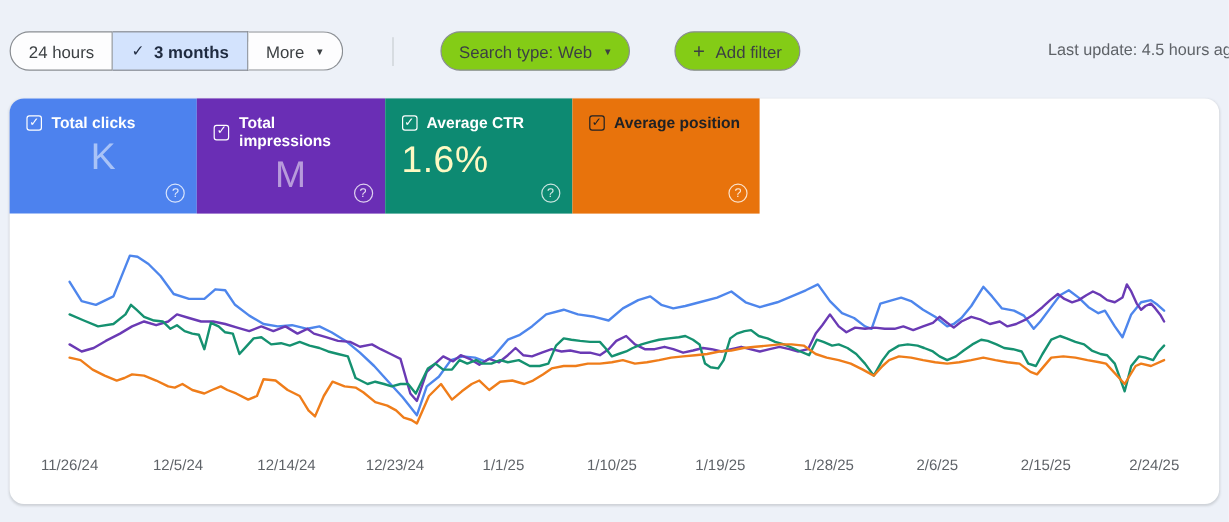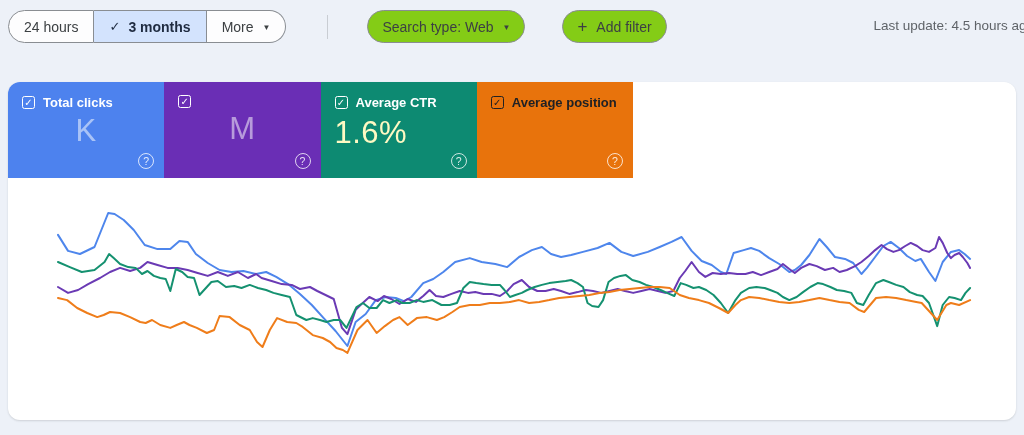--- a/index.html
+++ b/index.html
@@ -5,21 +5,21 @@
   * { margin:0; padding:0; box-sizing:border-box; }
   html,body { width:1024px; height:435px; overflow:hidden; }
   body {
     background:#edf1f8;
     font-family:"Liberation Sans","DejaVu Sans",sans-serif;
     position:relative;
     color:#3c4043;
   }
 
   
-  .toolbar { position:absolute; top:10px; left:8px; right:0; height:33px; display:flex; align-items:center;gap:27px; }
+  .toolbar { position:absolute; top:26px; left:8px; right:0; height:33px; display:flex; align-items:center;gap:27px; }
   .seg-group { display:flex; height:33px; }
   .seg-btn {
     background:#fdfdfe; border:1px solid #898d92; border-left-width:0;
     display:flex; align-items:center; padding:0 15px; font-size:14px; color:#3c4043;
     cursor:pointer; white-space:nowrap;
   }
   .seg-btn:first-child { border-left-width:1px; border-radius:17px 0 0 17px; }
   .seg-btn.more { border-radius:0 17px 17px 0; gap:9px; }
   .seg-btn.selected { background:#d3e3fd; color:#1f2b40; font-weight:700; gap:8px; }
   .check-glyph { font-size:13px; font-weight:400; }
@@ -103,20 +103,21 @@
         <div class="card-title">
           <span class="cbx">✓</span>
           <span>Total clicks</span>
         </div>
         <div class="card-value ghost">K</div>
         <span class="help-icon">?</span>
       </div>
       <div class="card" style="background: rgb(106, 46, 181); color: rgb(255, 255, 255);">
         <div class="card-title">
           <span class="cbx">✓</span>
+          <span>Total impressions</span>
         </div>
         <div class="card-value ghost">M</div>
         <span class="help-icon">?</span>
       </div>
       <div class="card" style="background: rgb(13, 138, 114); color: rgb(255, 255, 255);">
         <div class="card-title">
           <span class="cbx">✓</span>
           <span>Average CTR</span>
         </div>
         <div class="card-value plain">1.6%</div>
@@ -131,13 +132,26 @@
       </div>
     </div>
   <div class="chart-wrap">
     <svg id="chart-svg" viewBox="0 0 1000 170" preserveAspectRatio="none">
         <polyline points="0.0,39.9 11.0,55.9 24.0,59.0 40.0,52.0 55.0,18.0 62.0,19.0 72.0,25.0 83.0,35.0 95.0,50.0 109.0,54.1 123.0,54.1 133.0,46.1 142.0,46.9 151.0,59.0 164.0,68.0 177.0,75.0 190.0,77.0 203.0,76.0 217.0,79.0 228.0,77.0 239.0,81.9 252.0,89.1 265.0,98.9 278.0,110.0 291.0,123.1 304.0,136.0 317.0,151.0 326.0,127.0 337.0,119.0 348.0,105.1 359.0,102.0 370.0,103.0 379.0,106.1 387.0,102.0 400.0,88.1 411.0,84.0 422.0,77.0 435.0,67.0 451.0,63.1 464.0,67.0 479.0,69.0 492.0,72.1 505.0,62.0 519.0,55.1 530.0,52.0 540.0,59.0 551.0,62.0 562.0,60.0 575.0,56.9 591.0,53.0 604.0,47.9 617.0,56.9 630.0,61.0 646.0,56.9 659.0,52.0 672.0,46.9 683.0,42.0 694.0,55.9 705.0,66.0 716.0,70.0 726.0,77.0 732.0,79.0 740.0,58.0 751.0,55.1 759.0,53.0 768.0,55.9 779.0,63.1 790.0,69.0 801.0,77.0 807.0,75.0 814.0,70.0 823.0,60.0 834.0,44.0 842.0,52.0 851.0,62.0 862.0,63.9 871.0,68.0 880.0,79.0 886.0,72.9 895.0,62.0 904.0,51.0 912.0,46.9 921.0,53.0 930.0,61.0 939.0,66.0 945.0,63.9 954.0,77.0 961.0,86.0 969.0,67.0 978.0,56.9 987.0,55.1 993.0,59.0 999.0,63.9" fill="none" stroke="#4e86ec" stroke-width="2" stroke-linejoin="round" stroke-linecap="round" vector-effect="non-scaling-stroke"></polyline>
         <polyline points="0.0,92.0 11.0,97.9 22.0,95.0 33.0,89.1 46.0,83.0 57.0,77.0 68.0,72.9 79.0,76.0 90.0,72.9 98.0,67.0 109.0,70.0 120.0,72.9 131.0,72.9 142.0,75.0 153.0,78.0 164.0,80.9 175.0,77.0 186.0,80.9 197.0,77.0 208.0,83.0 217.0,79.0 223.0,83.0 234.0,86.0 245.0,89.1 256.0,89.9 265.0,94.0 276.0,92.0 284.0,96.0 293.0,100.0 302.0,104.0 311.0,132.9 317.0,139.1 326.0,114.9 335.0,106.9 341.0,102.0 350.0,106.1 357.0,101.0 365.0,104.0 374.0,109.0 383.0,104.0 392.0,106.9 400.0,101.0 407.0,95.0 414.0,101.0 422.0,102.0 431.0,98.9 440.0,96.0 449.0,97.9 457.0,97.1 466.0,98.9 475.0,98.9 484.0,101.0 492.0,96.0 499.0,89.1 508.0,85.0 516.0,92.0 525.0,96.0 534.0,96.0 543.0,94.0 551.0,96.0 560.0,98.9 569.0,97.1 578.0,95.0 586.0,96.0 595.0,97.9 604.0,96.0 613.0,94.0 621.0,96.0 630.0,97.9 639.0,96.0 648.0,94.0 657.0,96.0 665.0,97.9 674.0,96.0 681.0,83.0 687.0,76.0 694.0,67.0 702.0,77.0 709.0,81.9 717.0,78.0 726.0,79.0 735.0,78.0 744.0,79.0 753.0,79.0 761.0,77.0 770.0,80.1 779.0,77.0 788.0,74.0 794.0,69.0 801.0,74.0 807.0,78.0 814.0,72.9 823.0,69.0 831.0,71.1 840.0,75.0 849.0,72.9 856.0,77.0 864.0,75.0 873.0,71.1 880.0,67.0 888.0,61.0 895.0,55.1 902.0,50.0 908.0,54.1 915.0,56.9 921.0,55.1 928.0,51.0 934.0,47.9 941.0,51.0 947.0,55.1 954.0,56.9 961.0,53.0 965.0,42.0 969.0,47.9 974.0,58.0 978.0,63.1 982.0,60.0 987.0,58.0 991.0,62.0 996.0,68.0 999.0,72.9" fill="none" stroke="#6a3ab4" stroke-width="2" stroke-linejoin="round" stroke-linecap="round" vector-effect="non-scaling-stroke"></polyline>
         <polyline points="0.0,67.0 13.0,72.1 26.0,77.0 40.0,75.0 51.0,67.0 56.0,59.0 61.0,63.1 68.0,69.0 77.0,72.1 85.0,72.9 92.0,79.0 98.0,76.0 105.0,80.9 112.0,83.0 118.0,84.0 123.0,96.0 129.0,74.0 136.0,77.0 142.0,81.9 149.0,83.0 155.0,100.0 162.0,93.0 168.0,87.0 175.0,86.0 184.0,92.0 193.0,91.0 201.0,93.0 210.0,89.9 219.0,93.0 228.0,95.0 236.0,97.9 245.0,100.0 254.0,102.0 261.0,120.0 272.0,125.0 279.0,123.1 287.0,125.0 294.0,127.0 302.0,125.0 309.0,125.0 316.0,132.9 327.0,112.0 334.0,108.0 341.0,113.0 349.0,113.0 356.0,105.1 363.0,108.0 371.0,105.1 377.0,108.0 385.0,108.0 393.0,105.1 400.0,106.9 410.0,105.1 420.0,110.0 429.0,110.0 437.0,108.0 444.0,93.0 451.0,87.0 458.0,88.1 466.0,89.1 475.0,89.9 484.0,89.9 489.0,95.0 495.0,102.0 501.0,100.0 508.0,97.9 514.0,95.0 522.0,92.0 530.0,89.9 538.0,88.1 547.0,87.0 556.0,86.0 562.0,85.0 569.0,88.1 575.0,92.0 580.0,108.0 585.0,111.0 592.0,112.0 597.0,105.1 603.0,87.0 609.0,83.0 616.0,80.9 622.0,80.1 629.0,85.0 637.0,87.0 644.0,89.9 652.0,92.0 660.0,95.0 667.0,97.9 675.0,101.0 682.0,88.1 688.0,89.9 696.0,93.0 702.0,92.0 710.0,95.0 718.0,100.0 726.0,108.0 734.0,118.0 742.0,105.1 748.0,97.9 757.0,93.0 765.0,92.0 774.0,93.0 780.0,95.0 788.0,97.9 794.0,102.0 801.0,105.1 809.0,102.0 816.0,97.1 824.0,92.0 832.0,88.1 838.0,89.1 846.0,92.0 853.0,95.0 861.0,96.0 869.0,97.9 875.0,108.0 882.0,110.0 888.0,100.0 896.0,88.1 904.0,85.0 910.0,87.0 918.0,89.9 926.0,92.0 933.0,97.1 941.0,100.0 947.0,101.0 954.0,108.0 963.0,131.1 969.0,110.0 976.0,102.0 982.0,103.0 989.0,105.1 994.0,97.9 999.0,93.0" fill="none" stroke="#159170" stroke-width="2" stroke-linejoin="round" stroke-linecap="round" vector-effect="non-scaling-stroke"></polyline>
         <polyline points="0.0,103.0 10.0,105.1 21.0,113.0 32.0,118.0 43.0,122.1 50.0,120.0 57.0,117.0 68.0,118.0 79.0,122.1 90.0,127.0 96.0,128.0 103.0,125.0 112.0,130.0 123.0,132.9 130.0,130.0 138.0,127.0 144.0,130.0 152.0,132.9 163.0,138.0 171.0,135.0 177.0,121.0 188.0,122.1 199.0,130.0 210.0,135.0 218.0,147.0 224.0,152.0 232.0,135.0 240.0,123.1 251.0,127.0 261.0,128.0 268.0,131.9 279.0,140.1 290.0,143.0 298.0,147.0 305.0,153.0 312.0,155.0 317.0,157.9 328.0,135.0 339.0,125.0 349.0,138.0 358.0,131.1 367.0,125.0 374.0,122.1 383.0,130.0 393.0,123.1 404.0,122.1 415.0,125.0 423.0,122.1 432.0,117.0 440.0,112.0 451.0,110.0 462.0,110.0 473.0,108.0 484.0,108.0 495.0,106.9 505.0,105.1 516.0,108.0 527.0,106.9 538.0,105.1 549.0,103.0 560.0,102.0 571.0,101.0 582.0,100.0 593.0,97.9 604.0,97.1 615.0,95.0 626.0,94.0 637.0,93.0 648.0,92.0 659.0,92.0 670.0,93.0 681.0,100.0 691.0,103.0 702.0,105.1 713.0,108.0 724.0,113.0 734.0,118.0 742.0,110.0 748.0,105.1 757.0,102.0 768.0,103.0 779.0,105.1 790.0,106.9 801.0,108.0 812.0,106.9 823.0,105.1 834.0,103.0 845.0,105.1 856.0,106.9 867.0,108.0 877.0,114.9 883.0,117.0 896.0,103.0 907.0,102.0 918.0,103.0 929.0,105.1 940.0,106.9 946.0,108.0 963.0,125.0 973.0,110.0 978.0,108.0 987.0,110.0 999.0,105.1" fill="none" stroke="#ef7d1a" stroke-width="2" stroke-linejoin="round" stroke-linecap="round" vector-effect="non-scaling-stroke"></polyline>
       </svg>
   </div>
+  <div class="x-labels">
+      <span class="x-label" style="left: 0%;">11/26/24</span>
+      <span class="x-label" style="left: 9.9%;">12/5/24</span>
+      <span class="x-label" style="left: 19.8%;">12/14/24</span>
+      <span class="x-label" style="left: 29.7%;">12/23/24</span>
+      <span class="x-label" style="left: 39.6%;">1/1/25</span>
+      <span class="x-label" style="left: 49.5%;">1/10/25</span>
+      <span class="x-label" style="left: 59.4%;">1/19/25</span>
+      <span class="x-label" style="left: 69.3%;">1/28/25</span>
+      <span class="x-label" style="left: 79.2%;">2/6/25</span>
+      <span class="x-label" style="left: 89.1%;">2/15/25</span>
+      <span class="x-label" style="left: 99%;">2/24/25</span>
+    </div>
 </div>
 
 </body></html>

